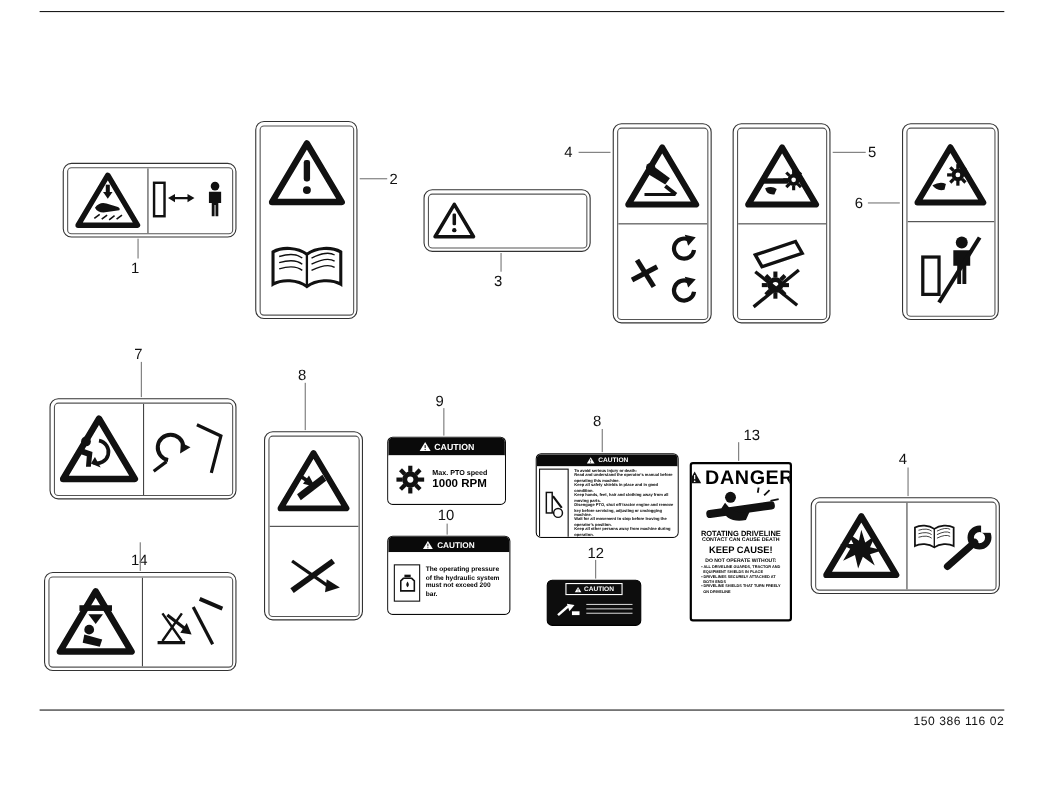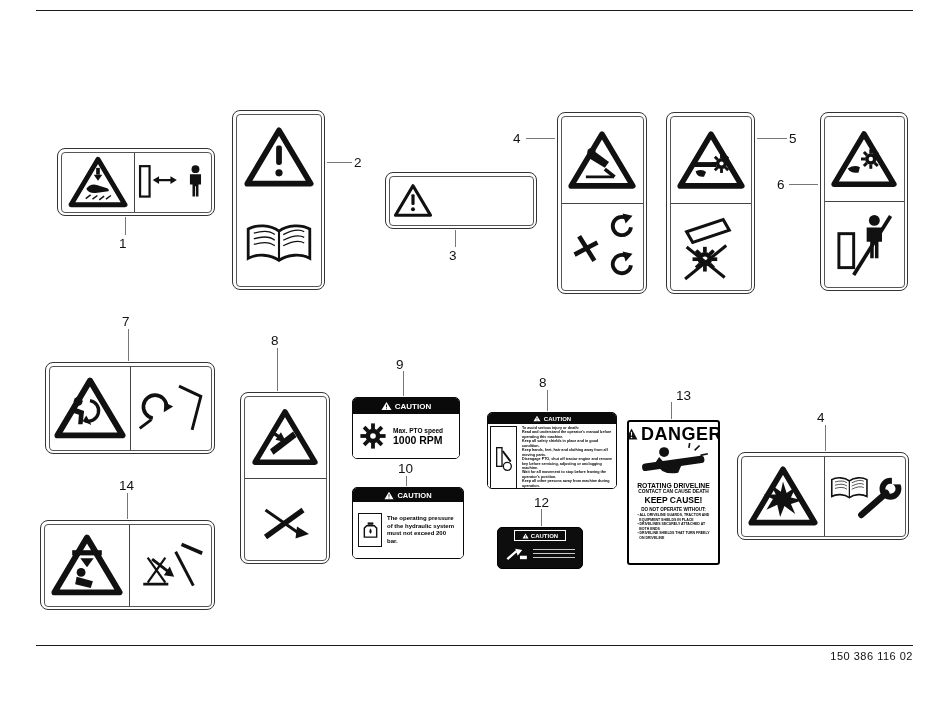--- a/index.html
+++ b/index.html
@@ -111,21 +111,21 @@
   <div class="callout" style="left:513px;top:131px">4</div>
   <div class="callout" style="left:789px;top:131px">5</div>
   <div class="callout" style="left:777px;top:177px">6</div>
   <div class="callout" style="left:122px;top:314px">7</div>
   <div class="callout" style="left:271px;top:333px">8</div>
   <div class="callout" style="left:396px;top:357px">9</div>
   <div class="callout" style="left:398px;top:461px">10</div>
   <div class="callout" style="left:539px;top:375px">8</div>
   <div class="callout" style="left:534px;top:495px">12</div>
   <div class="callout" style="left:676px;top:388px">13</div>
-  <div class="callout" style="left:119px;top:478px">14</div>
+  <div class="callout" style="left:119px;top:502px">14</div>
   <div class="callout" style="left:817px;top:410px">4</div>
 
   <div class="leader v" style="left:125px;top:217px;height:18px"></div>
   <div class="leader h" style="left:327px;top:162px;width:25px"></div>
   <div class="leader v" style="left:455px;top:230px;height:17px"></div>
   <div class="leader h" style="left:526px;top:138px;width:29px"></div>
   <div class="leader h" style="left:757px;top:138px;width:30px"></div>
   <div class="leader h" style="left:789px;top:184px;width:29px"></div>
   <div class="leader v" style="left:128px;top:329px;height:32px"></div>
   <div class="leader v" style="left:277px;top:348px;height:43px"></div>

